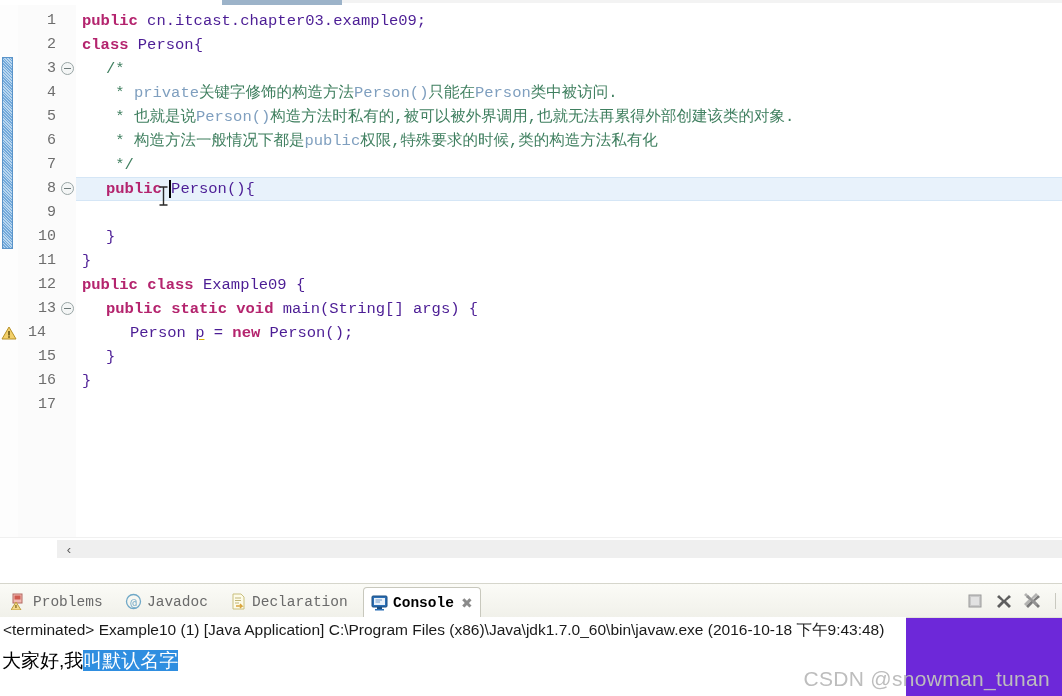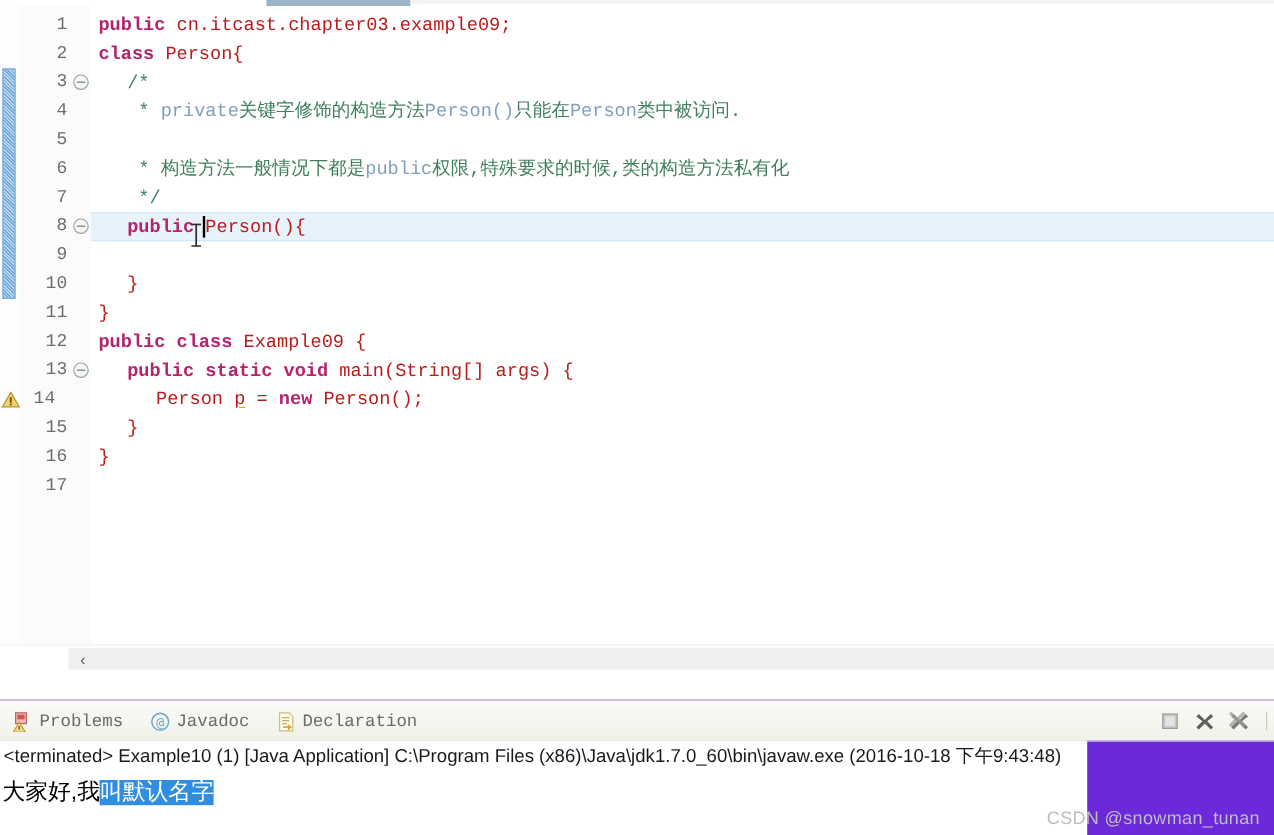--- a/index.html
+++ b/index.html
@@ -143,21 +143,21 @@
     height: 24px;
     background: #e8f2fb;
     border-top: 1px solid #d5e6f6;
     border-bottom: 1px solid #d5e6f6;
     box-sizing: border-box;
   }
 
   .kw      { color: #b4246e; font-weight: bold; }
   .cmt     { color: #3f7f5f; }
   .cmt-kw  { color: #7f9fbf; }
-  .plain   { color: #b91c1c; }
+  .plain   { color: #4c1d95; }
   .warn-underline {
     text-decoration: underline;
     text-decoration-color: #d9b300;
     text-decoration-style: solid;
     text-underline-offset: 2px;
   }
 
   .text-caret {
     position: absolute;
     width: 2px; height: 18px;
@@ -282,21 +282,21 @@
   }
   .sel-hl {
     background: #2f8ee0;
     color: #ffffff;
   }
 
   .watermark {
     position: absolute;
     right: 12px; bottom: 6px;
     font-family: "Liberation Sans", sans-serif;
-    font-size: 15px;
+    font-size: 21px;
     color: #bdbdbd;
     letter-spacing: 0.3px;
   }
 </style>
 </head>
 <body>
 
 <div id="app">
 
   <div class="top-strip">
@@ -336,20 +336,21 @@
     <div class="fold-ruler" id="fold-ruler">
         <div class="fold-marker" style="top: 57px;"></div>
         <div class="fold-marker" style="top: 177px;"></div>
         <div class="fold-marker" style="top: 297px;"></div>
       </div>
     <div class="code-area" id="code-area">
         <div class="code-line" style="top: 4px; left: 6px;"><span class="kw">public</span><span class="plain"> cn.itcast.chapter03.example09;</span></div>
         <div class="code-line" style="top: 28px; left: 6px;"><span class="kw">class</span><span class="plain"> Person{</span></div>
         <div class="code-line" style="top: 52px; left: 30px;"><span class="cmt">/*</span></div>
         <div class="code-line" style="top: 76px; left: 30px;"><span class="cmt"> * </span><span class="cmt-kw">private</span><span class="cmt">关键字修饰的构造方法</span><span class="cmt-kw">Person()</span><span class="cmt">只能在</span><span class="cmt-kw">Person</span><span class="cmt">类中被访问.</span></div>
+        <div class="code-line" style="top: 100px; left: 30px;"><span class="cmt"> * 也就是说</span><span class="cmt-kw">Person()</span><span class="cmt">构造方法时私有的,被可以被外界调用,也就无法再累得外部创建该类的对象.</span></div>
         <div class="code-line" style="top: 124px; left: 30px;"><span class="cmt"> * 构造方法一般情况下都是</span><span class="cmt-kw">public</span><span class="cmt">权限,特殊要求的时候,类的构造方法私有化</span></div>
         <div class="code-line" style="top: 148px; left: 30px;"><span class="cmt"> */</span></div>
         <div class="cur-line-hl" style="top: 172px;"></div>
         <div class="code-line" style="top: 172px; left: 30px;"><span class="kw">public</span><span class="plain"> Person(){</span></div>
         <div class="code-line" style="top: 196px; left: 30px;"><span class="plain"></span></div>
         <div class="code-line" style="top: 220px; left: 30px;"><span class="plain">}</span></div>
         <div class="code-line" style="top: 244px; left: 6px;"><span class="plain">}</span></div>
         <div class="code-line" style="top: 268px; left: 6px;"><span class="kw">public</span><span class="plain"> </span><span class="kw">class</span><span class="plain"> Example09 {</span></div>
         <div class="code-line" style="top: 292px; left: 30px;"><span class="kw">public</span><span class="plain"> </span><span class="kw">static</span><span class="plain"> </span><span class="kw">void</span><span class="plain"> main(String[] args) {</span></div>
         <div class="code-line" style="top: 316px; left: 54px;"><span class="plain">Person </span><span class="plain warn-underline">p</span><span class="plain"> = </span><span class="kw">new</span><span class="plain"> Person();</span></div>
@@ -409,20 +410,31 @@
           <span>Javadoc</span>
         </div>
         <div class="tab" style="left: 223px;">
           <span class="tab-icon"><svg viewBox="0 0 17 17" width="17" height="17">
               <path d="M3 1 H11 L14 4 V16 H3 Z" fill="#fdfbe8" stroke="#c9bf7d"></path>
               <path d="M5 5 H11 M5 7.5 H11 M5 10 H9" stroke="#b9ad6b" stroke-width="0.9"></path>
               <path d="M6 13 H12 L10 11 M12 13 L10 15" stroke="#d9a53c" stroke-width="1.4" fill="none"></path>
             </svg></span>
           <span>Declaration</span>
         </div>
+        <div class="tab active" style="left: 363px;">
+          <span class="tab-icon"><svg viewBox="0 0 17 17" width="17" height="17">
+              <rect x="1" y="2" width="15" height="11" rx="1" fill="#2a6fb5" stroke="#1b4d80"></rect>
+              <rect x="3" y="4" width="11" height="7" fill="#e9f1fa"></rect>
+              <path d="M4.5 6 H11 M4.5 8 H9" stroke="#5b8ec4" stroke-width="0.9"></path>
+              <rect x="6" y="13" width="5" height="2" fill="#1b4d80"></rect>
+              <rect x="4" y="15" width="9" height="1.5" fill="#2a6fb5"></rect>
+            </svg></span>
+          <span>Console</span>
+          <span class="tab-close">✖</span>
+        </div>
       </div>
 
     <div class="console-body">
       <div class="console-header">&lt;terminated&gt; Example10 (1) [Java Application] C:\Program Files (x86)\Java\jdk1.7.0_60\bin\javaw.exe (2016-10-18 下午9:43:48)</div>
       <div class="console-out"><span>大家好,我</span><span class="sel-hl">叫默认名字</span></div>
     </div>
 
     <div class="watermark">CSDN @snowman_tunan</div>
   </div>
 

